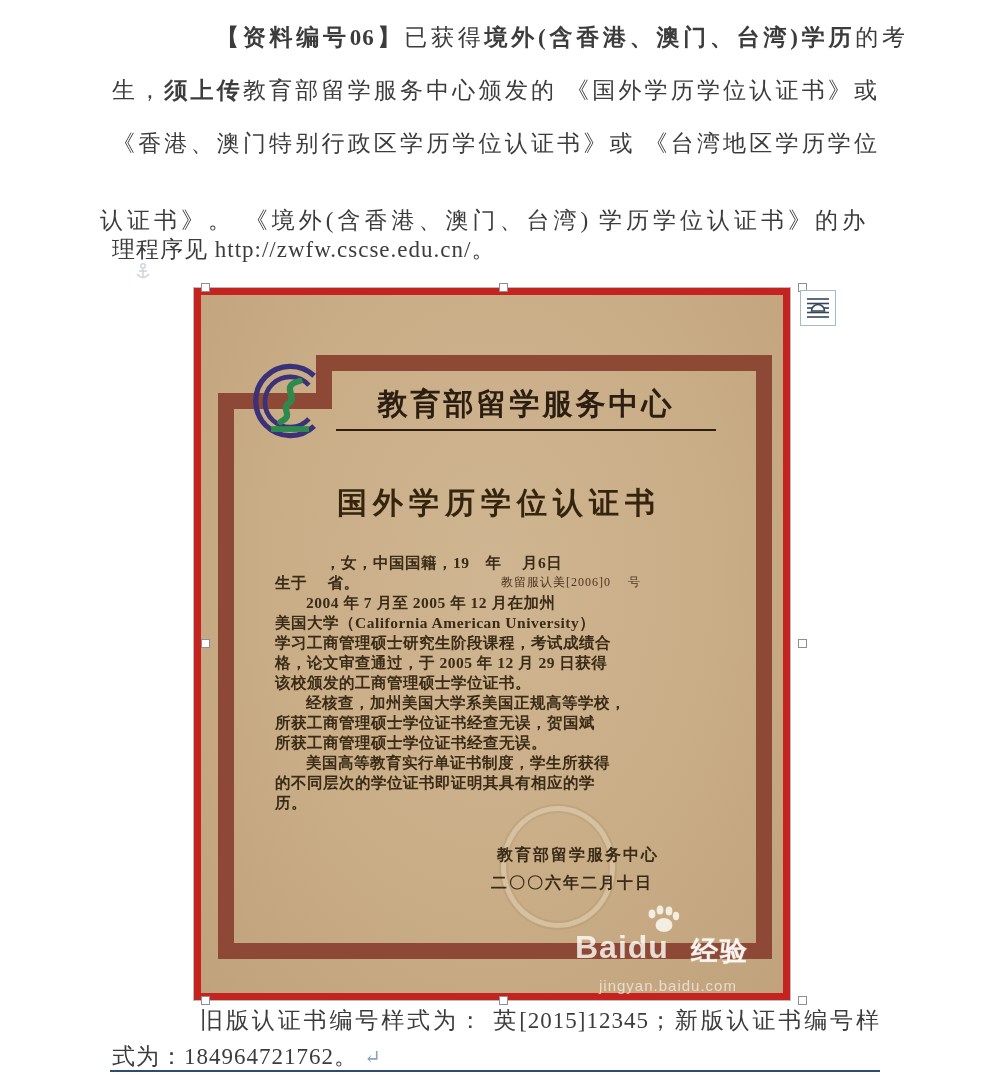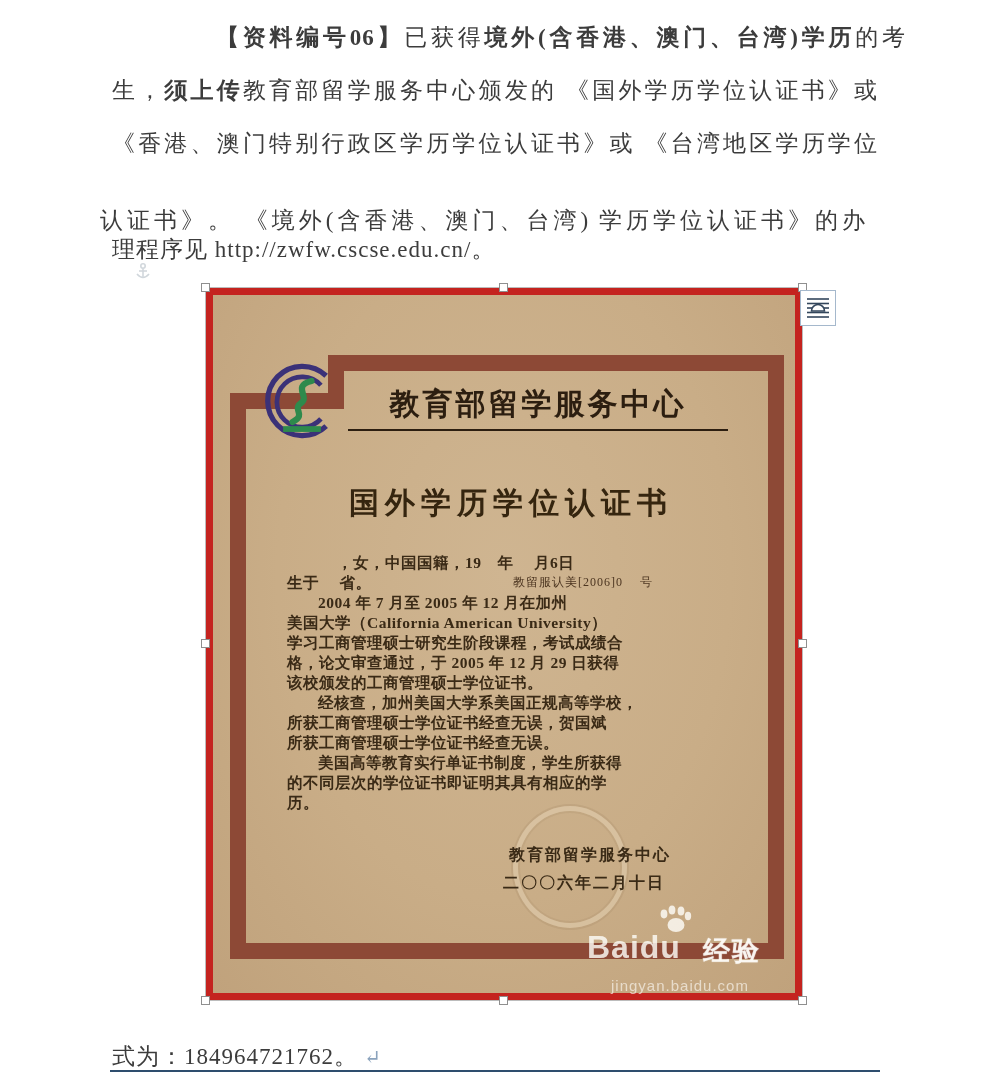--- a/index.html
+++ b/index.html
@@ -15,21 +15,21 @@
   #intro-l2{left:112px;top:77px;width:766px;}
   #intro-l3{left:112px;top:130px;width:766px;}
   #intro-l4{left:100px;top:183px;width:766px;margin-top:24px;}
   #intro-l5{left:112px;top:236px;width:766px;}
   #footer-l1{left:200px;top:1007px;width:680px;}
   #footer-l2{left:112px;top:1043px;width:770px;}
   .pilcrow{color:#8ba3bd;font-size:20px;margin-left:6px;letter-spacing:0;}
   #footer-rule{position:absolute;left:110px;top:1070px;width:770px;height:2px;background:#2e4d6e;}
 
   
-  #certificate{position:absolute;left:206px;top:288px;width:596px;height:712px;
+  #certificate{position:absolute;left:194px;top:288px;width:596px;height:712px;
                box-sizing:border-box;border:7px solid #c4231f;outline:1px solid #bcbcbc;
                background:radial-gradient(ellipse at 50% 40%, #cfb591 0%, #c9ad87 55%, #c0a27c 100%);}
   #certificate .inner{position:absolute;left:0;top:0;right:0;bottom:0;}
   #frame-svg{position:absolute;left:0;top:0;}
   #logo{position:absolute;left:47px;top:65px;width:84px;height:84px;}
 
   #cert-header{position:absolute;left:135px;top:89px;width:380px;text-align:center;
                font-size:30px;font-weight:bold;color:#2c1e10;letter-spacing:3px;
                border-bottom:2px solid #2c1e10;padding-bottom:4px;white-space:nowrap;}
   #cert-title{position:absolute;left:118px;top:188px;width:360px;text-align:center;
@@ -153,16 +153,17 @@
         <line x1="2" y1="4" x2="24" y2="4"></line>
         <line x1="2" y1="8.5" x2="24" y2="8.5"></line>
         <line x1="2" y1="13" x2="24" y2="13"></line>
         <line x1="2" y1="17.5" x2="24" y2="17.5"></line>
         <line x1="2" y1="22" x2="24" y2="22"></line>
       </g>
       <path d="M 6.5 16 A 6.5 6.5 0 1 1 19.5 16 Z" fill="#ffffff" stroke="#33465c" stroke-width="1.6"></path>
     </svg>
   </div>
 
+  <div class="docline just" id="footer-l1">旧版认证书编号样式为： 英[2015]12345；新版认证书编号样</div>
   <div class="docline" id="footer-l2"><span>式为：184964721762。</span><span class="pilcrow">↵</span></div>
   <div id="footer-rule"></div>
 
 </div>
 
 </body></html>

